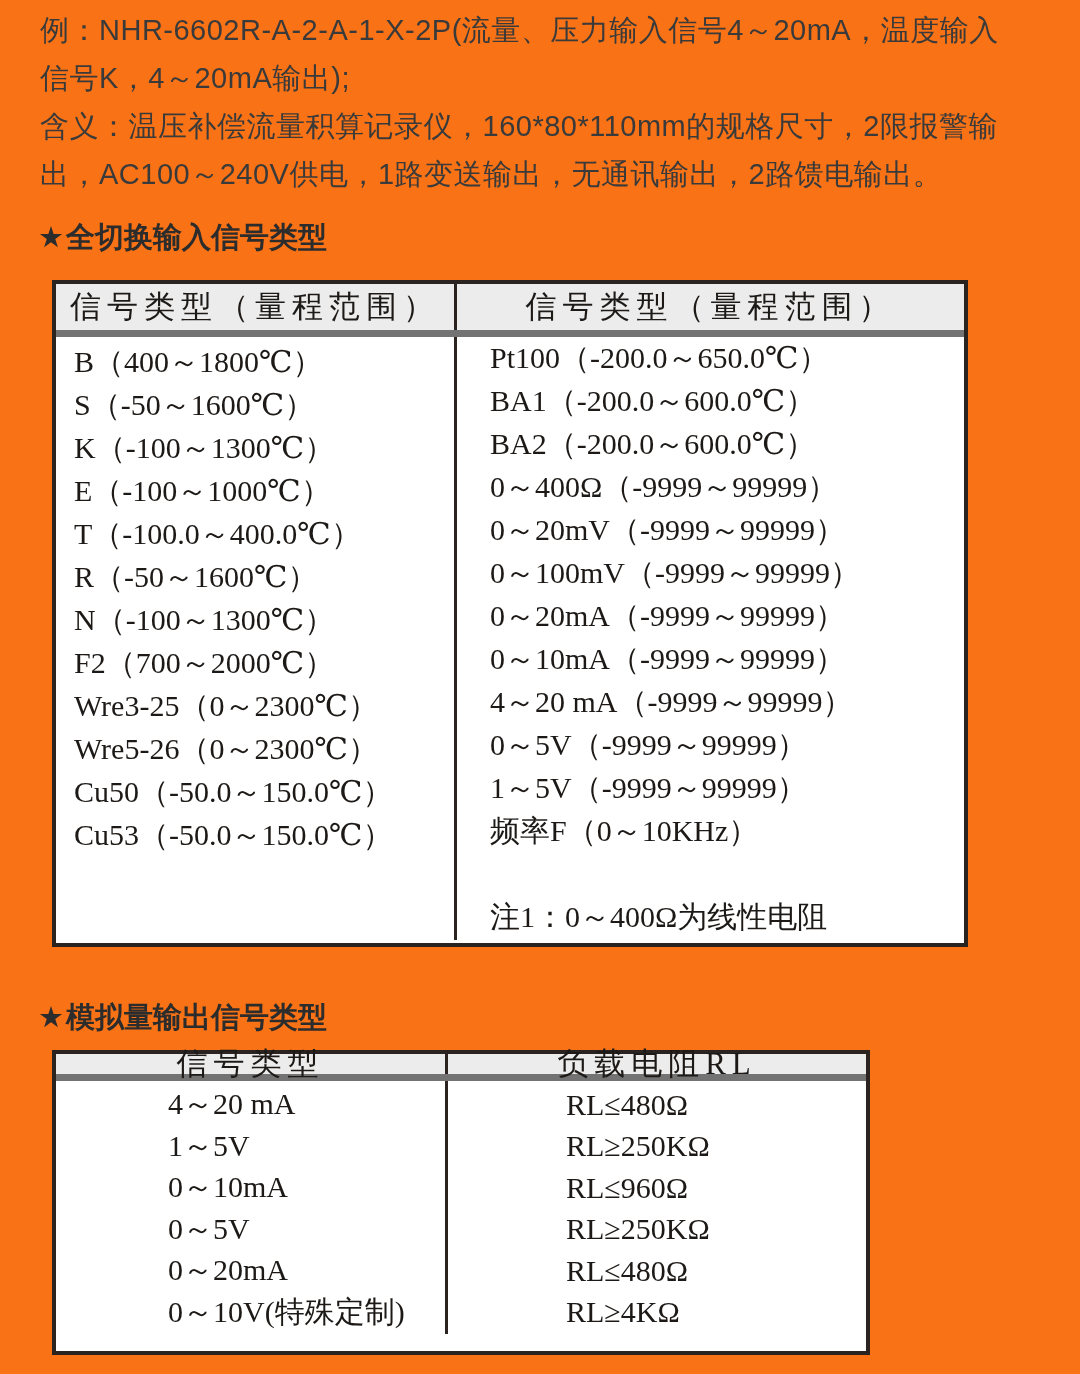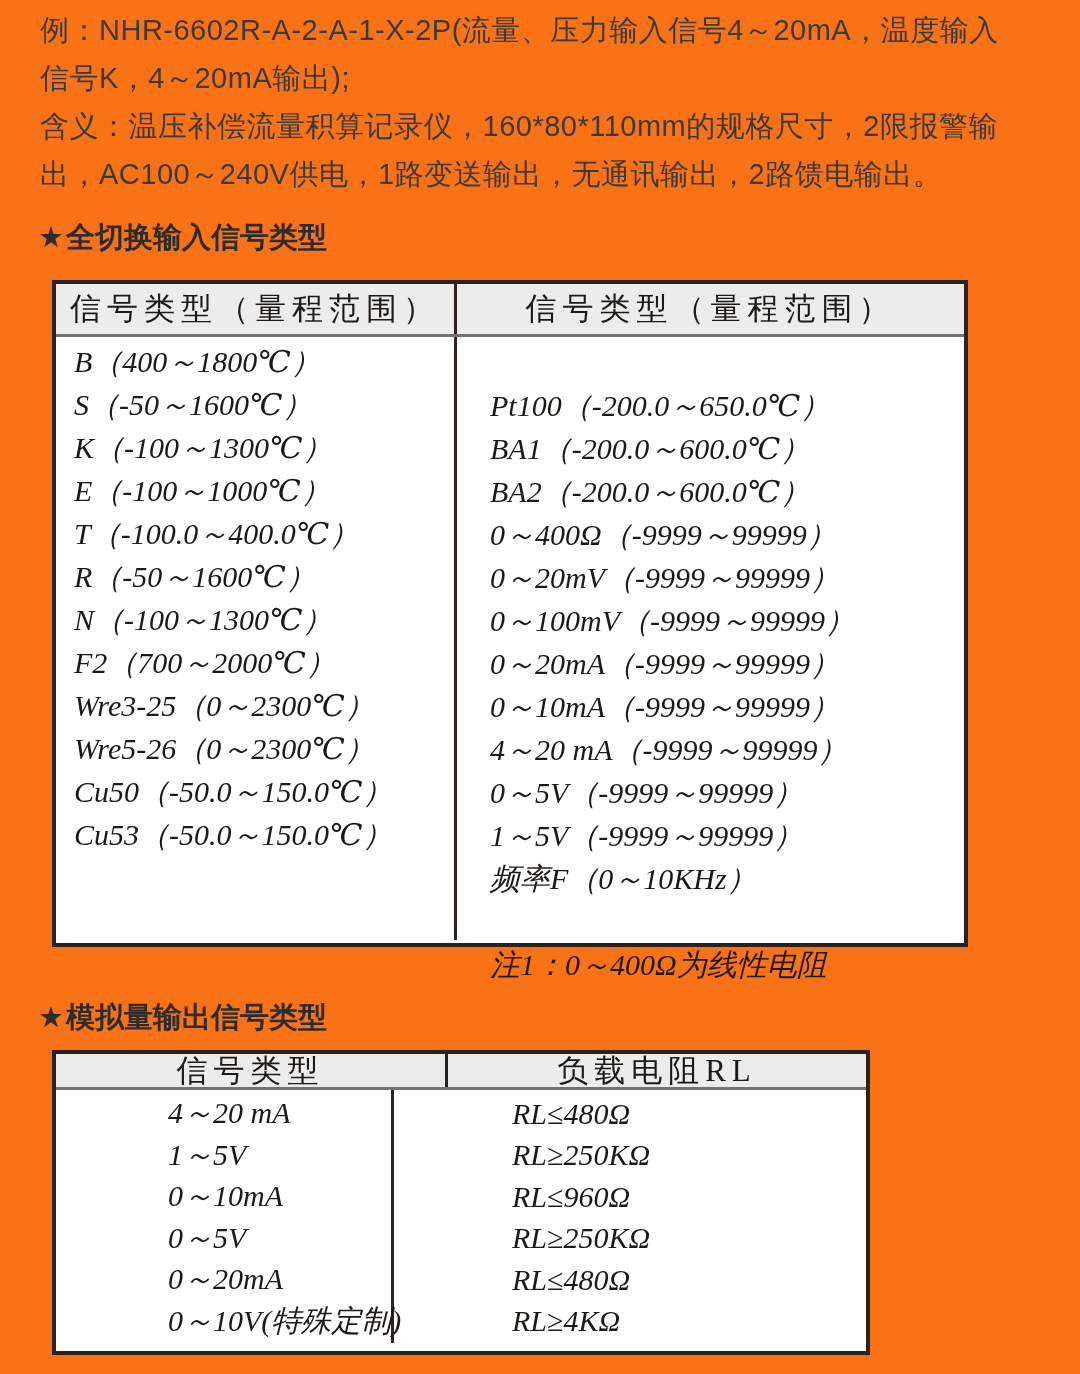--- a/index.html
+++ b/index.html
@@ -48,65 +48,65 @@
     box-sizing: border-box;
     border: 4px solid #2a2320;
     background: #ffffff;
     font-size: 30px;
     color: #1c1916;
   }
   .tbl-header-row {
     display: flex;
     box-sizing: border-box;
     background: #ececec;
-    border-bottom: 3px solid #737373;
+    border-bottom: 7px solid #737373;
   }
   .tbl-header-cell {
     display: flex;
     align-items: center;
     justify-content: center;
     box-sizing: border-box;
     letter-spacing: 6px;
     font-size: 31px;
   }
-  .tbl-body { display: flex; font-style: italic; }
+  .tbl-body { display: flex; }
   .tbl-col { box-sizing: border-box; }
   .v-divider { border-right: 3px solid #2a2320; }
   .cell-line {
     display: flex;
     align-items: center;
     white-space: nowrap;
     overflow: visible;
   }
   
   .table-input {
     left: 52px;
     top: 280px;
     width: 916px;
     height: 667px;
   }
   .table-input .tbl-header-row { height: 53px; }
   .table-input .hcell-left  { width: 401px; }
   .table-input .hcell-right { flex: 1; }
   .table-input .tbl-body { height: 603px; }
   .table-input .col-left  { width: 401px; padding: 4px 0 0 18px; }
-  .table-input .col-right { flex: 1;      padding: 0 0 0 33px; margin-top: 48px; }
+  .table-input .col-right { flex: 1;      padding: 0 0 0 33px; }
   .table-input .cell-line { height: 43px; }
   
   .table-output {
     left: 52px;
     top: 1050px;
     width: 818px;
     height: 305px;
   }
-  .table-output .tbl-header-row { height: 36px; }
+  .table-output .tbl-header-row { height: 27px; }
   .table-output .hcell-left  { width: 392px; }
   .table-output .hcell-right { flex: 1; border-radius: 19px; }
   .table-output .tbl-body { height: 253px; }
-  .table-output .col-left  { width: 338px; padding: 3px 0 0 112px; }
+  .table-output .col-left  { width: 392px; padding: 3px 0 0 112px; }
   .table-output .col-right { flex: 1;      padding: 3px 12px 0 118px; }
   .table-output .cell-line { height: 41.5px; }
 </style>
 </head>
 <body>
 
 <div class="page">
 
   <div class="intro">
     <div class="intro-line">例：NHR-6602R-A-2-A-1-X-2P(流量、压力输入信号4～20mA，温度输入</div>

